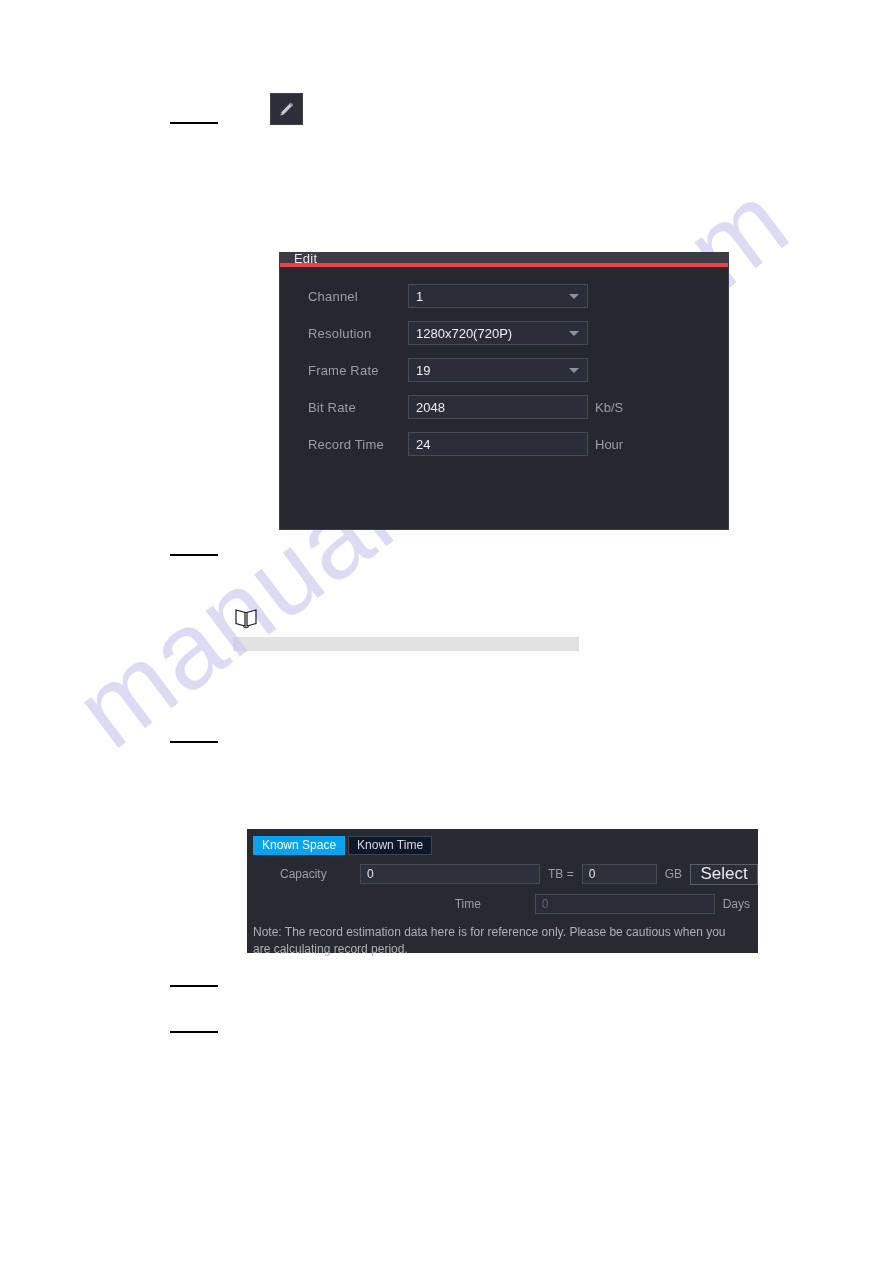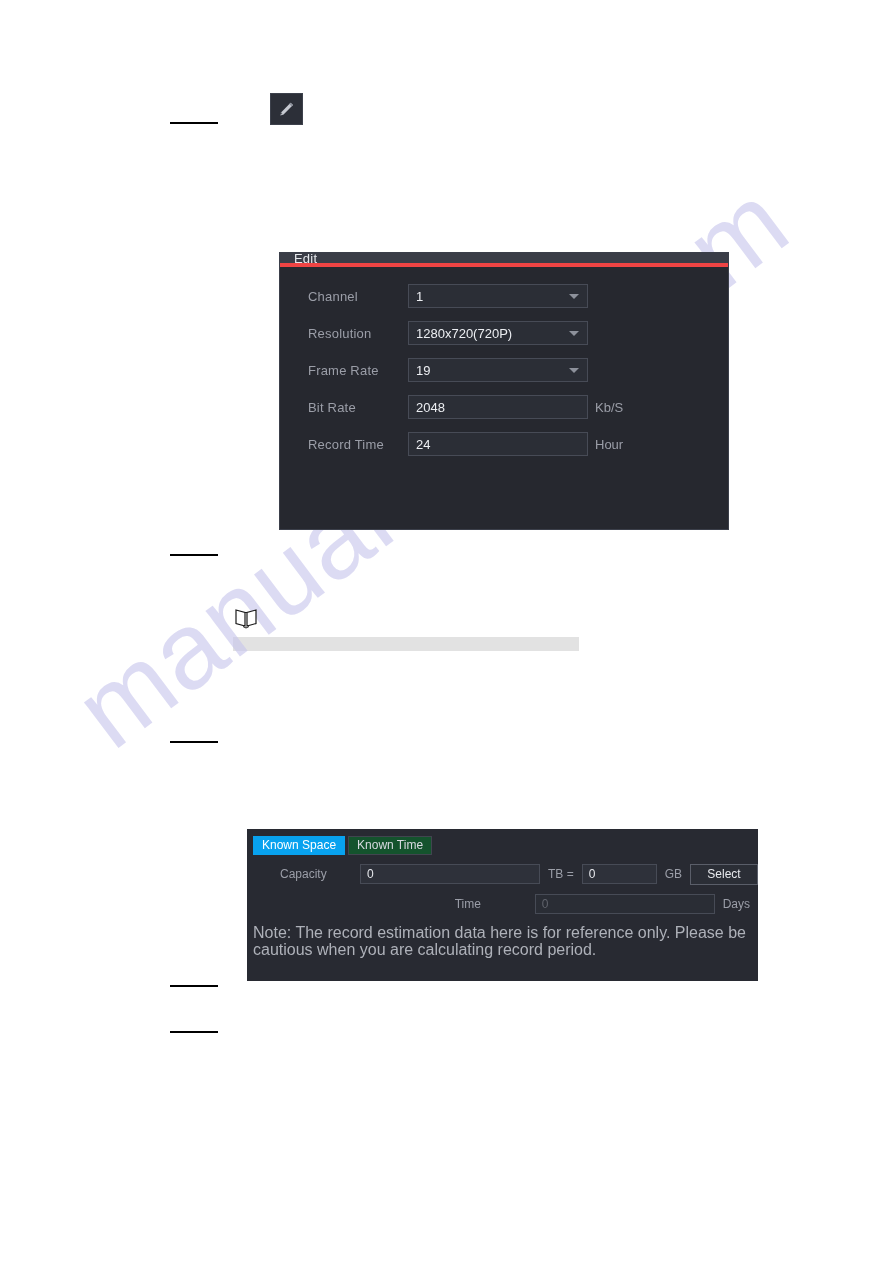--- a/index.html
+++ b/index.html
@@ -187,41 +187,41 @@
   #btn-copy { position: absolute; left: 20px; }
   #btn-apply { position: absolute; left: 258px; }
   #btn-back { position: absolute; left: 349px; }
 
   
   #estimate-panel {
     position: absolute;
     left: 247px;
     top: 829px;
     width: 511px;
-    height: 152px;
+    height: 124px;
     background: #282a32;
     z-index: 6;
     box-sizing: border-box;
     padding: 5px 0 0 0;
   }
   .tabstrip {
     display: flex;
     align-items: center;
     padding-left: 6px;
     height: 22px;
   }
   .tab {
     height: 19px;
     padding: 0 8px;
     display: flex;
     align-items: center;
     font-size: 12px;
     box-sizing: border-box;
     color: #d8dae0;
-    background: #14532d;
+    background: #0f172a;
     border: 1px solid #41454f;
     margin-right: 3px;
   }
   .tab.active {
     background: #08a2ef;
     border-color: #08a2ef;
     color: #ffffff;
   }
   .est-row {
     display: flex;
@@ -251,21 +251,21 @@
   }
   .est-input.disabled { color: #60636c; background: #2a2d35; }
   .est-unit {
     color: #9b9ea8;
     font-size: 12px;
     margin: 0 8px;
     flex: 0 0 auto;
   }
   .est-note {
     color: #aeb1b9;
-    font-size: 16px;
+    font-size: 12px;
     line-height: 17px;
     padding: 8px 12px 0 6px;
   }
 </style>
 </head>
 <body>
 
 <div class="redact-line" style="left:170px; top:122px; width:48px;"></div>
 <div class="redact-line" style="left:170px; top:554px; width:48px;"></div>
 <div class="redact-line" style="left:170px; top:741px; width:48px;"></div>
@@ -348,21 +348,21 @@
     <div class="tab active">Known Space</div>
     <div class="tab">Known Time</div>
   </div>
 
   <div class="est-row">
     <span class="est-label">Capacity</span>
     <div class="est-input" style="width:180px;">0</div>
     <span class="est-unit">TB =</span>
     <div class="est-input" style="width:75px;">0</div>
     <span class="est-unit">GB</span>
-    <div class="btn" style="min-width:68px;height:21px;font-size:12px;">Select</div>
+    <div class="btn" style="min-width:68px;height:21px;font-size:17px;">Select</div>
   </div>
 
   <div class="est-row">
     <span class="est-label">Time</span>
     <div class="est-input disabled" style="width:180px;">0</div>
     <span class="est-unit">Days</span>
   </div>
 
   <div class="est-note">Note: The record estimation data here is for reference only. Please be cautious when you are calculating record period.</div>
 </div>

